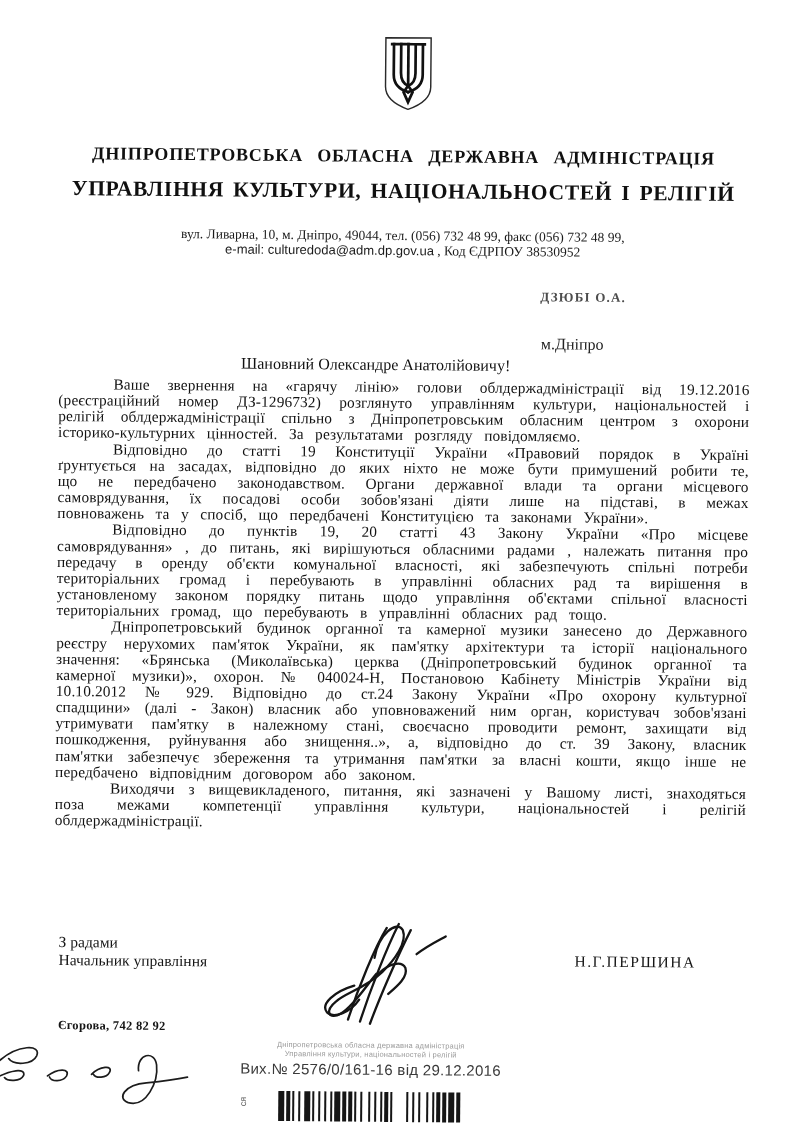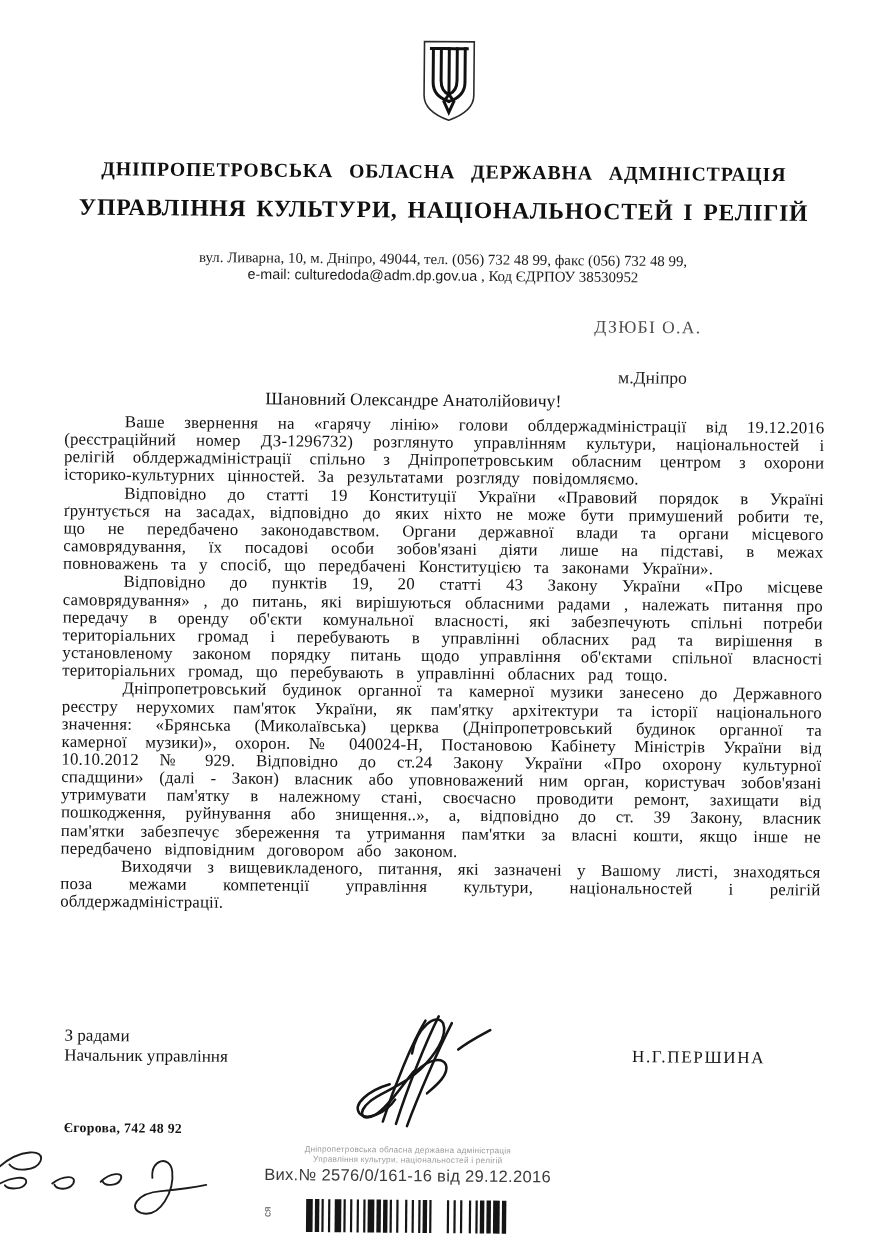--- a/index.html
+++ b/index.html
@@ -14,22 +14,22 @@
     font-size:18px;font-weight:700;letter-spacing:0.8px;word-spacing:9px;
     font-stretch:condensed;color:#101010;
   }
   .org2{
     top:179px;left:0;width:100%;text-align:center;
     font-size:21.5px;font-weight:700;letter-spacing:0.7px;word-spacing:3px;color:#101010;
   }
   .addr{top:228px;left:0;width:100%;text-align:center;font-size:13.5px;color:#1b1b1b;}
   .addr2{top:243px;left:0;width:100%;text-align:center;font-size:13.5px;color:#1b1b1b;}
   .sans{font-family:"Liberation Sans", sans-serif;font-size:13px;}
-  .recipient{top:288px;left:538px;font-size:16px;letter-spacing:1.2px;color:#4d4d4d;}
-  .city{top:334px;left:560px;font-size:16px;color:#222;font-family:Liberation Serif, serif;}
+  .recipient{top:288px;left:538px;font-size:13px;letter-spacing:1.2px;color:#4d4d4d;font-weight:bold;}
+  .city{top:334px;left:539px;font-size:16px;color:#222;font-family:Liberation Serif, serif;}
   .salutation{top:356px;left:57px;width:634px;text-align:center;font-size:16px;color:#111;}
   .body-block{top:379px;left:57px;width:691px;}
   .para{
     margin:0;text-align:justify;font-size:15.3px;line-height:16.15px;
     word-spacing:7.5px;letter-spacing:0.15px;text-indent:55px;color:#131313;
   }
   .closing{top:936px;left:62px;font-size:15.5px;}
   .position{top:954px;left:62px;font-size:15.5px;}
   .sig-name{top:951px;left:578px;font-size:15.5px;letter-spacing:1.5px;}
   .executor{top:1021px;left:62px;font-size:12.5px;font-weight:700;letter-spacing:0.3px;}
@@ -90,21 +90,21 @@
         <path d="M72,12 C60,32 44,72 34,104"></path>
         <path d="M84,8 C72,32 56,74 46,106"></path>
         <path d="M96,14 C84,38 66,80 56,108"></path>
         <path d="M60,42 C64,18 82,4 88,14 C93,26 80,44 68,56 C52,72 30,78 22,86 C10,96 15,105 27,98 C39,91 52,70 62,58"></path>
         <path d="M40,70 C20,76 6,89 13,97 C20,104 37,96 45,84"></path>
         <path d="M64,58 C74,48 87,44 91,52 C94,61 82,71 74,78"></path>
         <path d="M102,38 C112,30 122,25 131,20"></path>
       </g>
     </svg>
 
-    <div class="abs executor">Єгорова, 742 48 92</div>
+    <div class="abs executor">Єгорова, 742 82 92</div>
 
     <svg class="abs" style="top:1042px;left:0;" width="260" height="75" viewBox="0 0 260 75">
       <g fill="none" stroke="#1c1c1c" stroke-width="1.7" stroke-linecap="round">
         <path d="M4,22 C22,6 46,5 41,17 C37,26 18,27 13,20"></path>
         <path d="M0,40 C14,31 31,29 28,37 C25,43 12,43 9,39"></path>
         <path d="M52,37 C62,29 75,29 71,37 C67,43 56,43 54,38"></path>
         <path d="M96,35 C104,27 118,25 114,33 C111,39 100,39 98,35"></path>
         <path d="M143,31 C141,14 159,10 161,25 C163,42 151,68 133,63 C121,59 129,45 151,43 C171,41 183,39 192,37"></path>
       </g>
     </svg>

